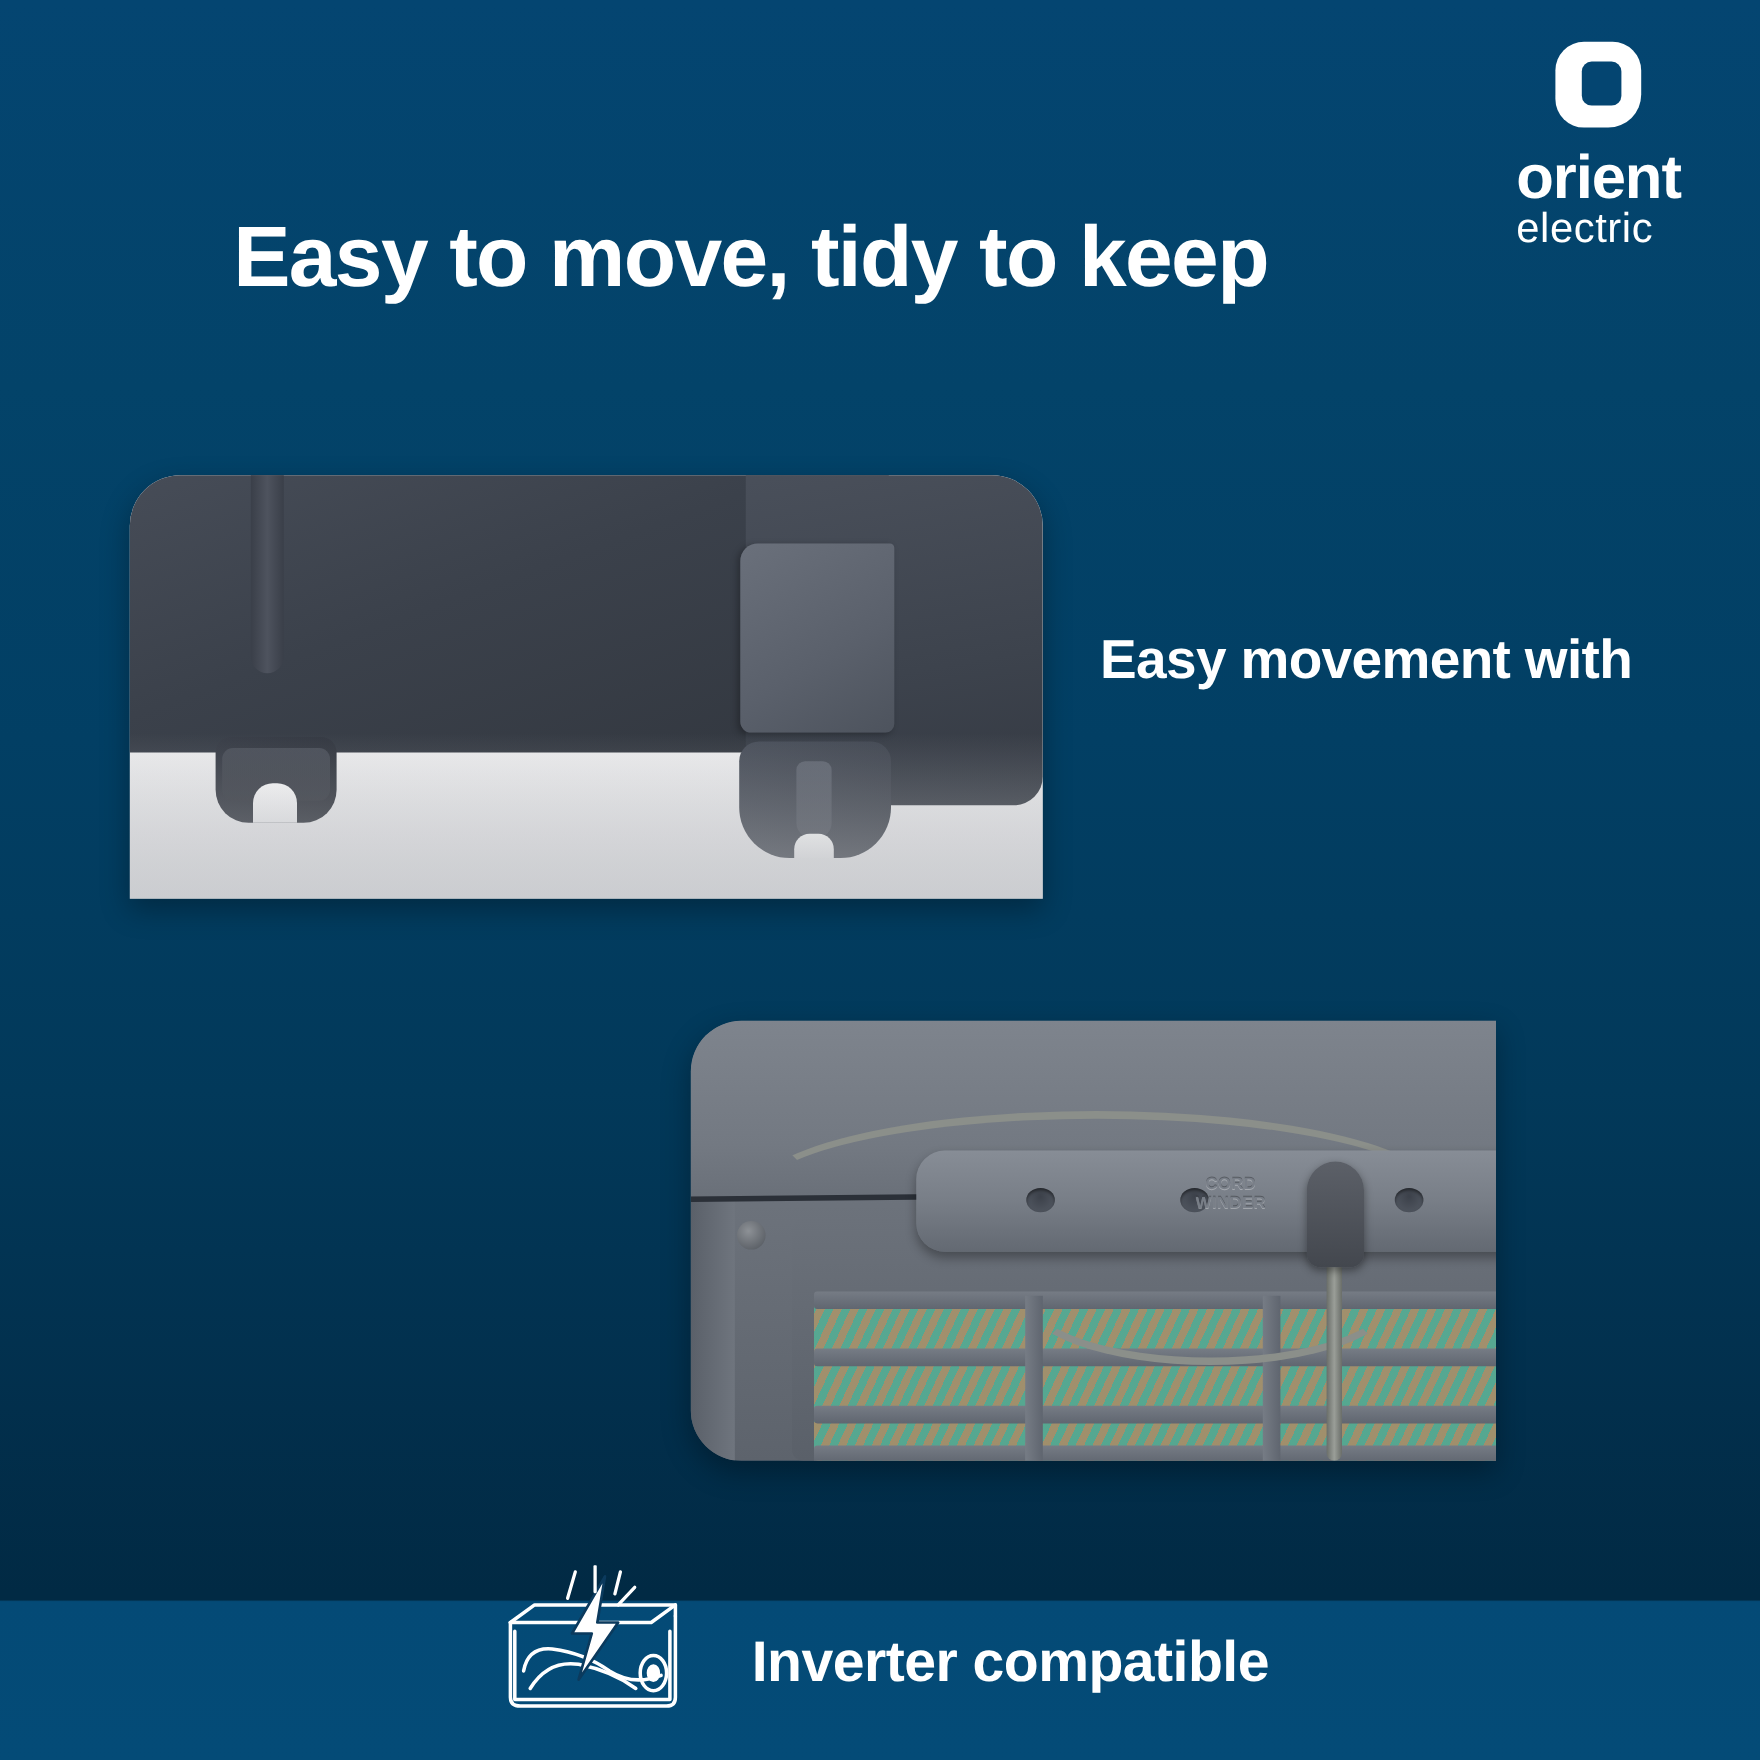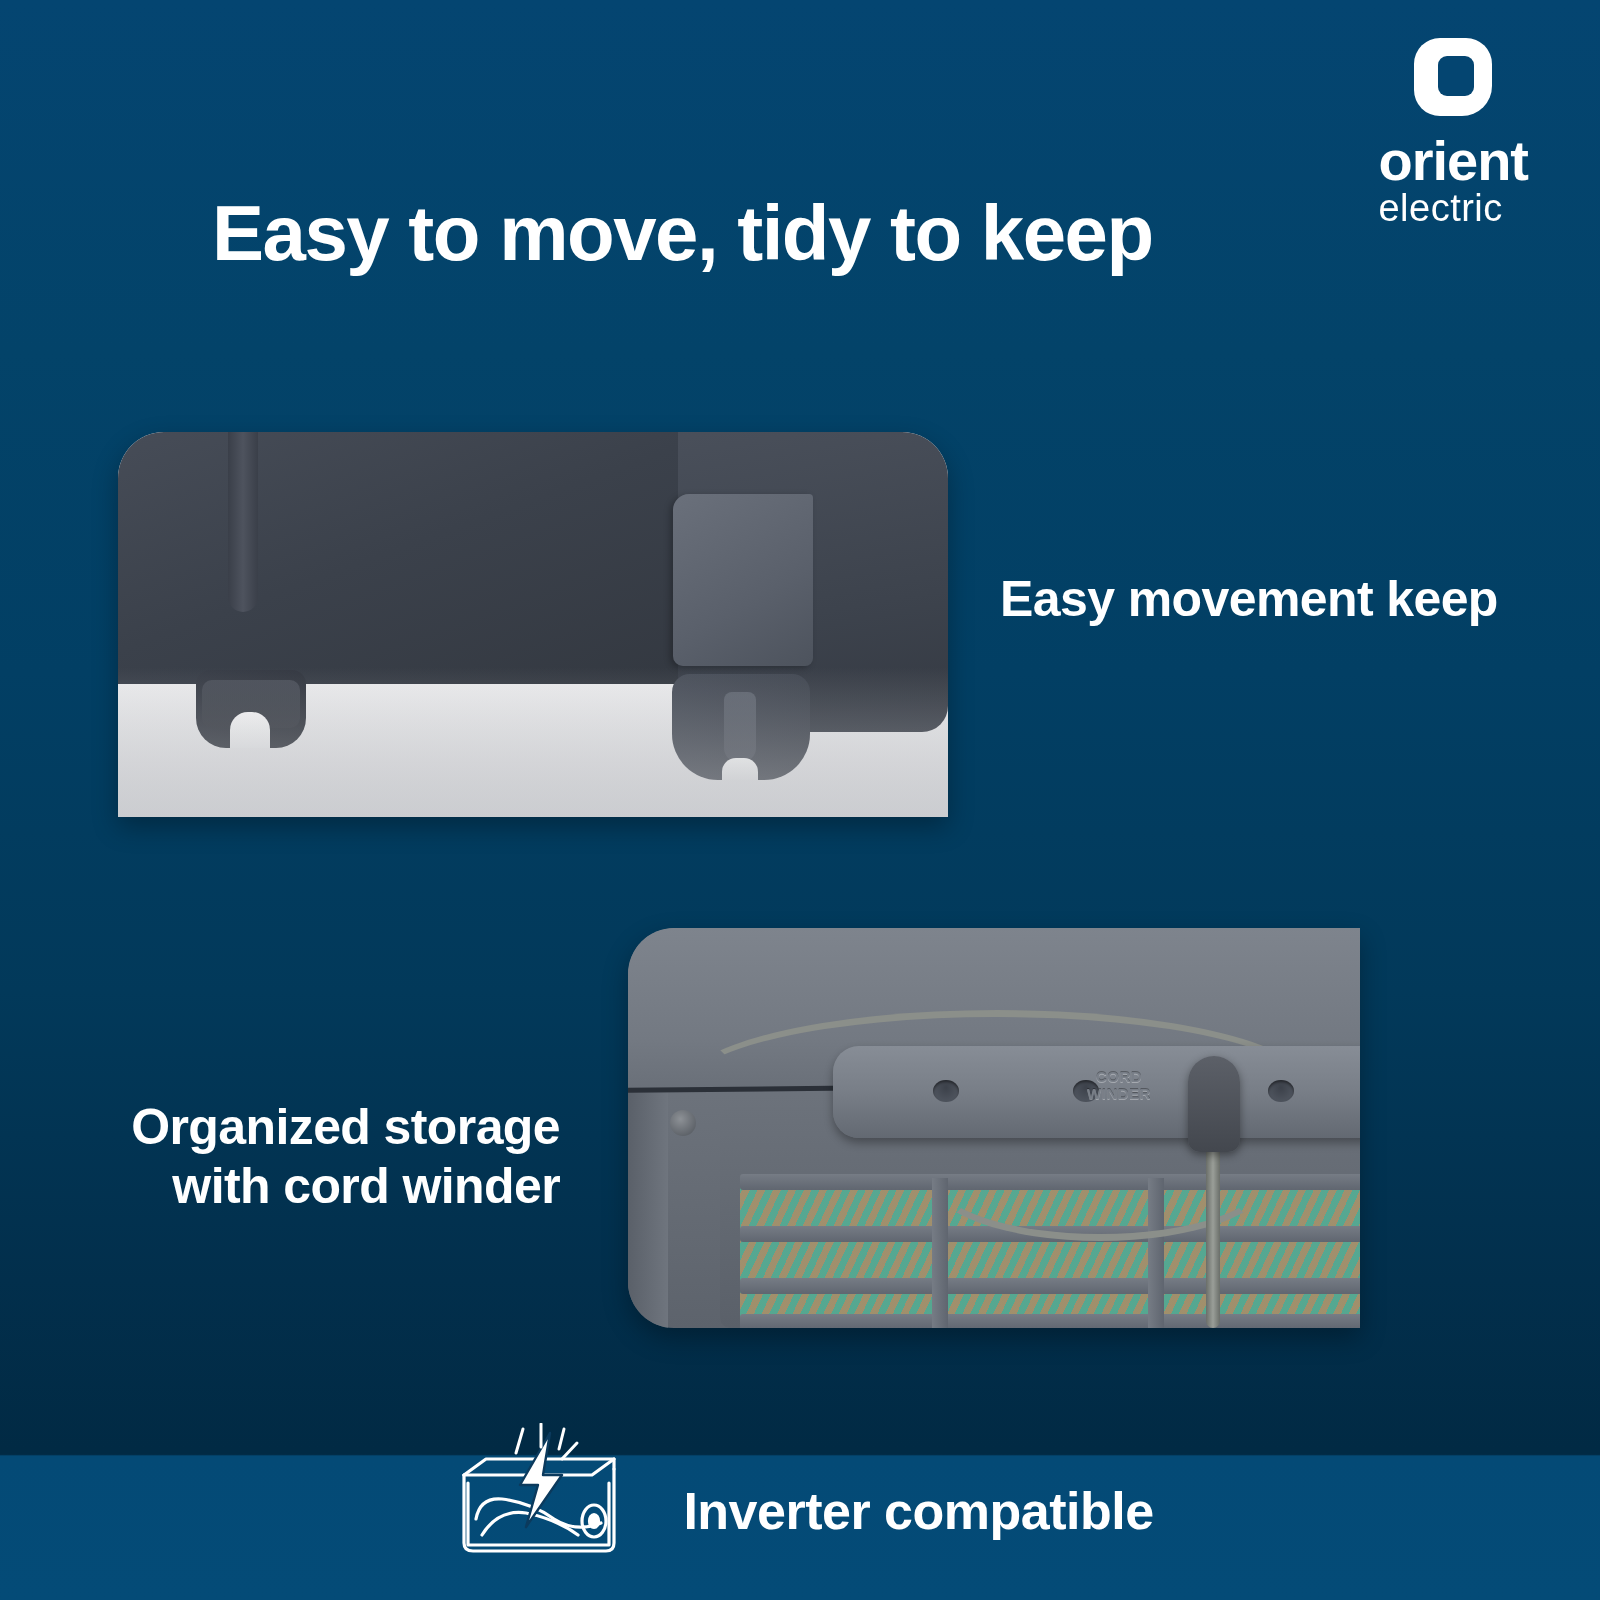--- a/index.html
+++ b/index.html
@@ -419,21 +419,21 @@
     <div class="wheel-a">
       <div class="hub"></div>
     </div>
     <div class="wheel-b">
       <div class="stem"></div>
     </div>
     <div class="floorglow"></div>
   </div>
 
   <div id="caption-castor" class="caption">
-    <div>Easy movement keep</div>
+    <div>Easy movement with</div>
   </div>
 
   <div id="photo-cord" class="photo">
     <div class="topshell"></div>
     <div class="leftedge"></div>
     <div class="rightedge"></div>
     <div class="grillframe">
       <div class="pad"></div>
       <div class="slat" style="top:66px"></div>
       <div class="slat" style="top:118px"></div>
@@ -452,24 +452,20 @@
       <div class="hole" style="left:435px"></div>
       <div class="emboss">
         <div>CORD</div>
         <div>WINDER</div>
       </div>
     </div>
     <div class="plug-cable"></div>
     <div class="plug"></div>
   </div>
 
-  <div id="caption-cord" class="caption">
-    <div>Organized storage</div>
-    <div>with cord winder</div>
-  </div>
 
   <div id="inverter">
     <svg id="inverter-icon" viewBox="0 0 190 150">
       <g fill="none" stroke="#ffffff" stroke-width="3.2" stroke-linecap="round" stroke-linejoin="round">
         <path d="M18 52 L40 36 L168 36 L168 46"></path>
         <path d="M18 52 L18 120 Q18 128 27 128 L160 128 Q168 128 168 120 L168 46"></path>
         <path d="M18 52 L146 52 L168 36"></path>
         <path d="M22 60 L22 122 L163 122 L163 60"></path>
         <path d="M30 96 Q34 74 56 76 Q86 80 108 96 Q130 110 155 100"></path>
         <path d="M36 112 Q52 86 80 90 Q110 96 132 112"></path>

